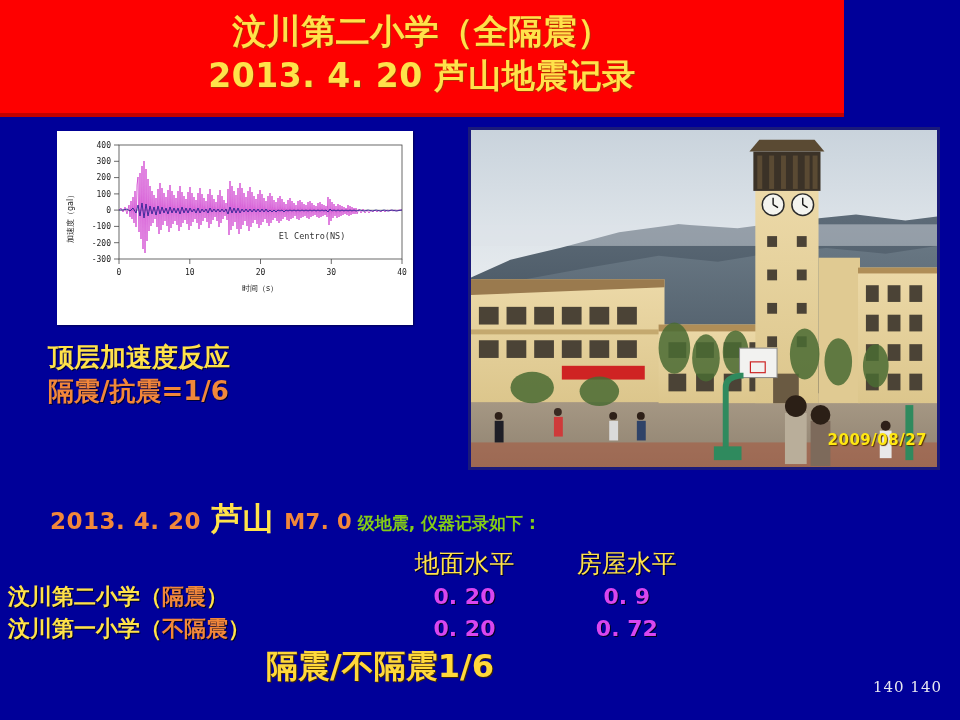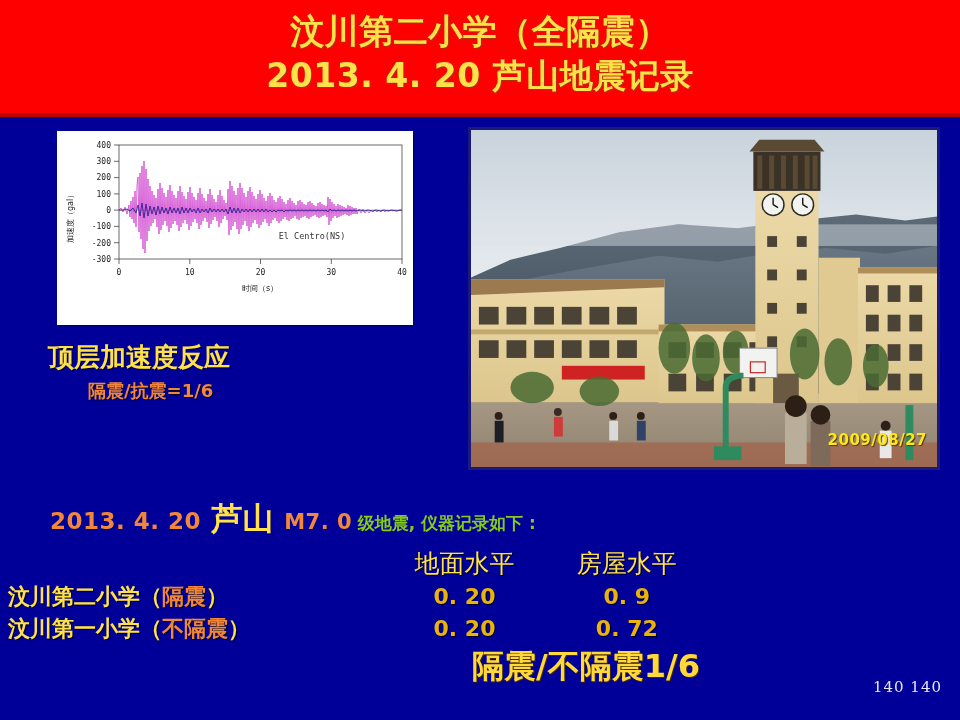--- a/index.html
+++ b/index.html
@@ -9,21 +9,21 @@
   body {
     width: 960px; height: 720px;
     position: relative;
     overflow: hidden;
     font-family: "DejaVu Sans", "Liberation Sans", sans-serif;
   }
 
   
   #header-band {
     position: absolute; left: 0; top: 0;
-    width: 960px; height: 113px;
+    width: 844px; height: 113px;
     background: #FE0000;
     border-bottom: 4px solid #C10000;
     text-align: center;
     overflow: hidden;
   }
   .title-line {
     color: #FFE24A;
     font-weight: bold;
     letter-spacing: 0.5px;
     text-shadow: 1px 1px 0 #B03000;
@@ -72,21 +72,21 @@
     font-family: "DejaVu Sans", "Liberation Sans", sans-serif;
     font-size: 15px; font-weight: bold;
     letter-spacing: 0.5px;
     text-shadow: 1px 1px 1px #553300;
   }
 
   
   #callout { position: absolute; left: 48px; top: 340px; }
   .callout-line { font-weight: bold; white-space: nowrap; line-height: 34px; }
   #callout-line-1 { color: #FFE24A; font-size: 26px; text-shadow: 1px 1px 0 #003; }
-  #callout-line-2 { color: #F2873A; font-size: 18px; text-shadow: 1px 1px 0 #003; margin-left: 40px; }
+  #callout-line-2 { color: #F2873A; font-size: 26px; text-shadow: 1px 1px 0 #003; }
 
   
   #quake-line {
     position: absolute; left: 50px; top: 498px;
     white-space: nowrap; font-weight: bold;
   }
   #quake-line span { vertical-align: baseline; }
   .q-date  { color: #F2873A; font-size: 23px; letter-spacing: .5px; }
   .q-place { color: #FFE24A; font-size: 31px; padding: 0 5px; }
   .q-mag   { color: #F2873A; font-size: 21px; letter-spacing: .5px; }
@@ -107,31 +107,31 @@
     line-height: 34px; white-space: nowrap;
     text-shadow: 1px 1px 0 #002;
   }
   .row-name {
     color: #FFE24A; font-size: 22px; font-weight: bold;
     line-height: 32px; white-space: nowrap;
     text-shadow: 1px 1px 0 #002;
   }
   .row-name .paren-inner { color: #F2873A; }
   .row-val {
-    color: #eab308; font-size: 22px; font-weight: bold;
+    color: #d946ef; font-size: 22px; font-weight: bold;
     line-height: 32px;
     font-family: "DejaVu Sans", "Liberation Sans", sans-serif;
     text-shadow: 1px 1px 0 #002;
   }
 
   
   #conclusion {
     position: absolute; left: 60px; top: 645px;
     width: 640px;
-    display: flex; justify-content: flex-end; align-items: baseline;
+    display: flex; justify-content: center; align-items: baseline;
   }
   #conclusion-label, #conclusion-value {
     color: #FFD83A; font-size: 32px; font-weight: bold;
     white-space: nowrap;
     text-shadow: 1px 1px 0 #402800;
   }
 
   
   #page-number {
     position: absolute; right: 18px; bottom: 24px;

